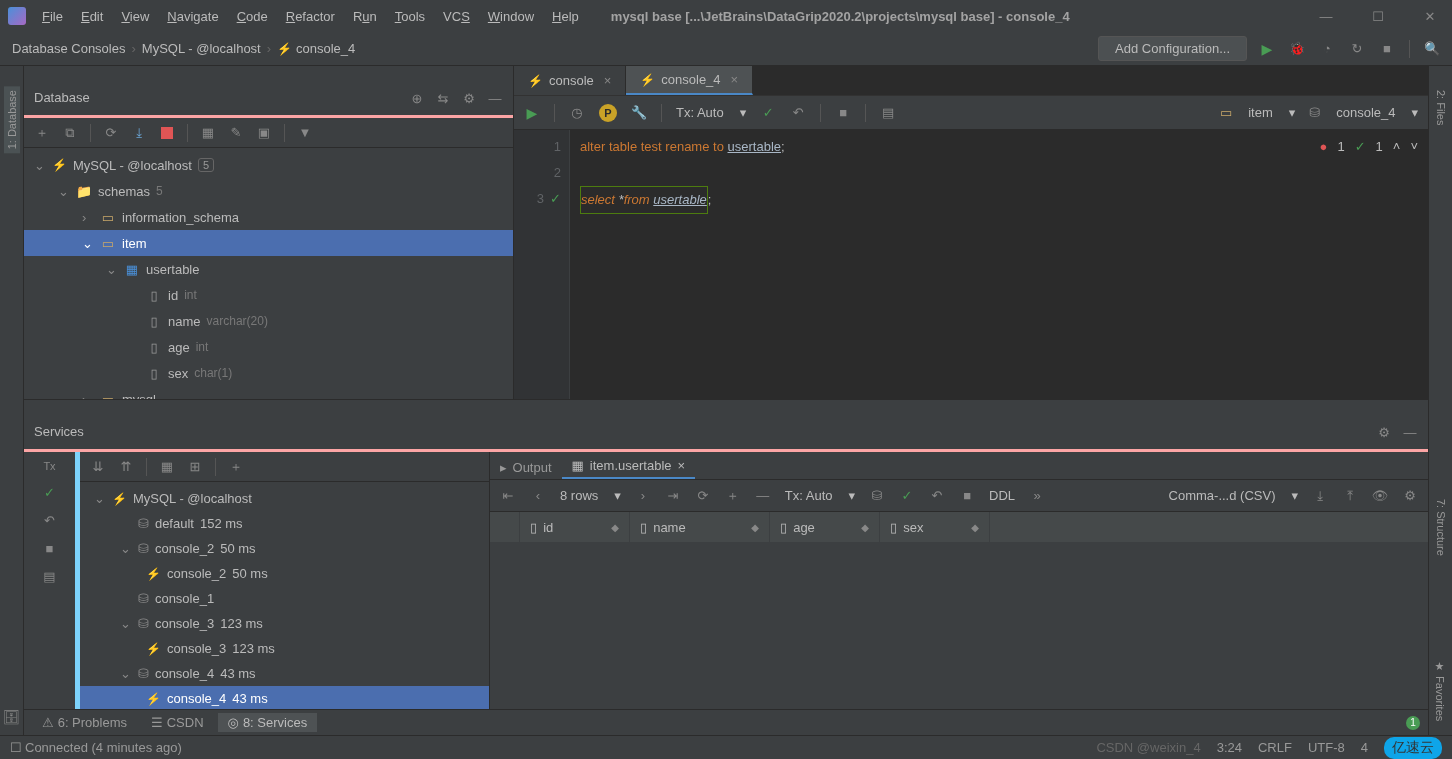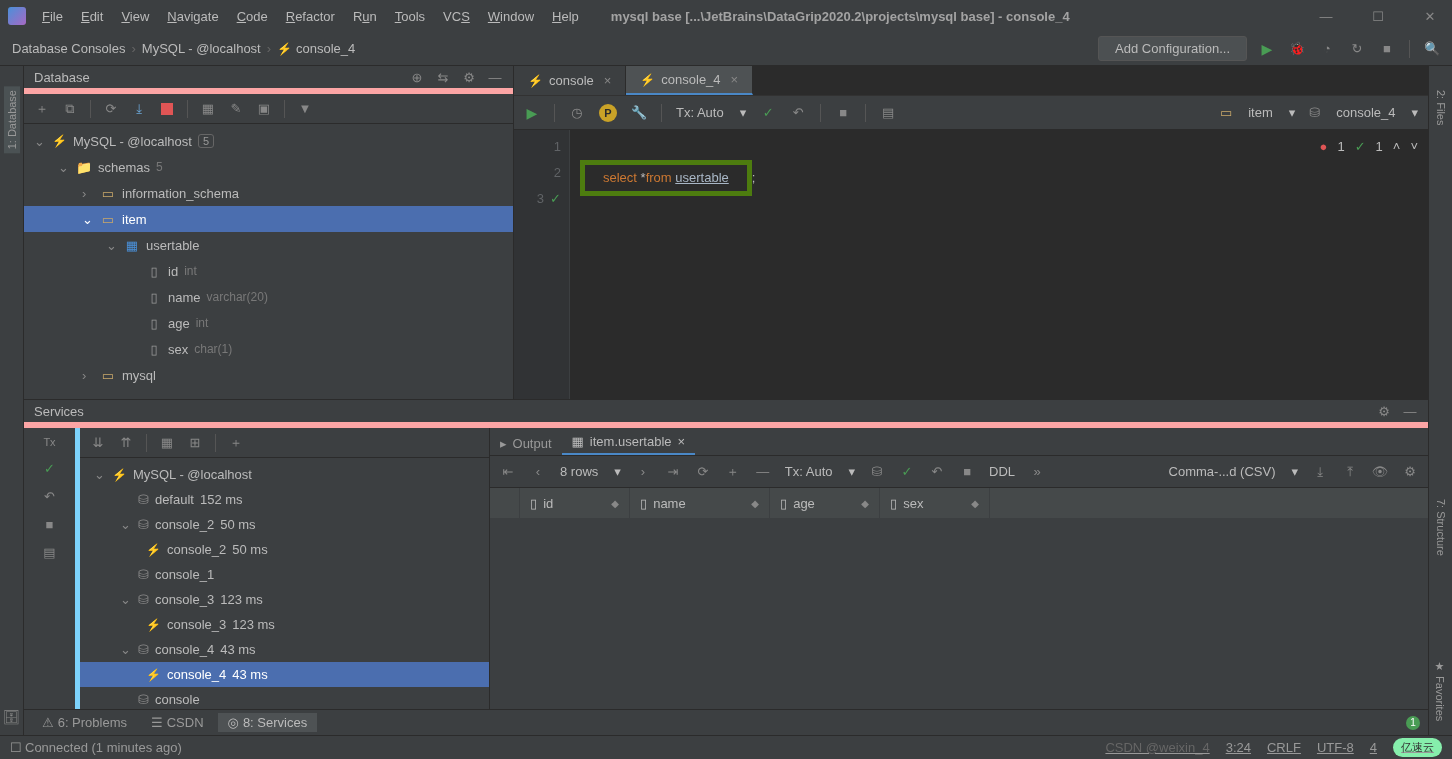--- a/index.html
+++ b/index.html
@@ -20,21 +20,21 @@
 .tb-icons { display: flex; gap: 14px; margin-left: 12px; align-items: center; }
 .icn { width: 16px; height: 16px; display: inline-flex; align-items: center; justify-content: center; color: #888; cursor: pointer; }
 .main-area { flex: 1; display: flex; min-height: 0; }
 .left-rail { width: 24px; background: #3c3f41; border-right: 1px solid #2b2b2b; display: flex; flex-direction: column; align-items: center; padding-top: 20px; gap: 16px; }
 .vert-text { writing-mode: vertical-rl; transform: rotate(180deg); color: #999; font-size: 11px; padding: 4px 2px; cursor: pointer; }
 .vert-text.active { background: #4b5254; }
 .right-rail { width: 24px; background: #3c3f41; border-left: 1px solid #2b2b2b; display: flex; flex-direction: column; align-items: center; padding-top: 20px; gap: 16px; }
 .center-col { flex: 1; display: flex; flex-direction: column; min-height: 0; }
 .top-split { flex: 1; display: flex; min-height: 0; }
 .db-panel { width: 490px; border-right: 1px solid #2b2b2b; display: flex; flex-direction: column; background: #3c3f41; }
-.panel-header { height: 28px; display: flex; align-items: center; padding: 0 10px; border-bottom: 6px solid #fca5a5; color: #bbb; }
+.panel-header { height: 28px; display: flex; align-items: flex-start; padding: 0 10px; border-bottom: 3px solid #fca5a5; color: #bbb; margin-top: 24px; }
 .panel-header .actions { margin-left: auto; display: flex; gap: 10px; }
 .db-toolbar { height: 30px; display: flex; align-items: center; padding: 0 10px; gap: 12px; border-bottom: 1px solid #2b2b2b; }
 .tool-sep { width: 1px; height: 18px; background: #555; }
 .red-sq { width: 12px; height: 12px; background: #e05555; }
 .tree { flex: 1; overflow: auto; padding: 4px 0; }
 .tree-row { height: 26px; display: flex; align-items: center; padding-left: 10px; gap: 6px; cursor: pointer; }
 .tree-row.sel { background: #4b6eaf; color: #fff; }
 .tree-row .muted { color: #787878; font-size: 12px; }
 .chev { width: 12px; color: #888; }
 .db-icon { width: 16px; height: 16px; display: inline-flex; align-items: center; justify-content: center; }
@@ -54,21 +54,21 @@
 .ed-tb-right { margin-left: auto; display: flex; gap: 14px; align-items: center; }
 .tx-sel { display: flex; align-items: center; gap: 16px; color: #bbb; cursor: pointer; }
 .code-area { flex: 1; display: flex; font-family: "Consolas", monospace; font-size: 14px; position: relative; }
 .gutter { width: 56px; background: #313335; color: #606366; text-align: right; padding: 4px 8px 0 0; line-height: 26px; border-right: 1px solid #3c3f41; }
 .gutter .gl { height: 26px; display: flex; justify-content: flex-end; align-items: center; gap: 6px; }
 .code { flex: 1; padding: 4px 10px; line-height: 26px; position: relative; }
 .kw1 { color: #cc7832; }
 .kw2 { color: #cc7832; }
 .fn { color: #a9b7c6; text-decoration: underline; }
 .code-line { height: 26px; }
-.cursor-box { border: 5px solid #4d7c0f; padding: 0 18px; display: inline-block; }
+.cursor-box { border: 1px solid #4d7c0f; padding: 0 0; display: inline-block; font-style: italic; }
 .ed-status { position: absolute; top: 4px; right: 10px; display: flex; gap: 10px; align-items: center; color: #bbb; }
 .err-dot { color: #e05555; }
 .ok-chk { color: #499c54; }
 .services { border-top: 1px solid #2b2b2b; display: flex; flex-direction: column; height: 310px; }
 .svc-body { flex: 1; display: flex; min-height: 0; }
 .svc-left-rail { width: 56px; border-right: 5px solid #7dd3fc; display: flex; flex-direction: column; align-items: center; padding-top: 8px; gap: 12px; }
 .svc-tree-panel { width: 410px; border-right: 1px solid #2b2b2b; display: flex; flex-direction: column; }
 .svc-toolbar { height: 30px; display: flex; align-items: center; padding: 0 10px; gap: 12px; border-bottom: 1px solid #2b2b2b; }
 .svc-tree { flex: 1; overflow: auto; padding: 4px 0; }
 .svc-row { height: 25px; display: flex; align-items: center; gap: 6px; cursor: pointer; padding-left: 10px; }
@@ -78,21 +78,21 @@
 .out-tab { padding: 4px 10px; display: flex; align-items: center; gap: 6px; cursor: pointer; color: #999; }
 .out-tab.active { border-bottom: 2px solid #4a88c7; color: #bbb; }
 .grid-toolbar { height: 32px; display: flex; align-items: center; padding: 0 10px; gap: 14px; border-bottom: 1px solid #2b2b2b; }
 .grid-head { height: 30px; display: flex; background: #45494a; }
 .gh-cell { padding: 0 10px; display: flex; align-items: center; gap: 6px; border-right: 1px solid #3c3f41; color: #bbb; min-width: 110px; }
 .gh-sort { margin-left: auto; color: #888; font-size: 10px; }
 .bottom-tabs { height: 26px; display: flex; align-items: center; border-top: 1px solid #2b2b2b; padding: 0 8px; gap: 4px; }
 .btab { padding: 2px 10px; display: flex; align-items: center; gap: 4px; cursor: pointer; color: #999; font-size: 12px; }
 .btab.active { background: #4e5254; color: #bbb; }
 .statusbar { height: 24px; display: flex; align-items: center; padding: 0 10px; border-top: 1px solid #2b2b2b; color: #999; font-size: 12px; }
-.sb-right { margin-left: auto; display: flex; gap: 16px; align-items: center; text-decoration: underline; }
+.sb-right { margin-left: auto; display: flex; gap: 16px; align-items: center; }
 .green-badge { background: #499c54; color: #fff; border-radius: 50%; width: 14px; height: 14px; font-size: 10px; display: inline-flex; align-items: center; justify-content: center; }
 .sql-ico { color: #4a88c7; font-size: 12px; }
 </style>
 </head>
 <body>
 
 <div class="titlebar">
   <div class="app-icon"></div>
   <div class="menubar">
     <span class="menu-item"><u>F</u>ile</span>
@@ -280,20 +280,21 @@
               </div>
             <div class="gl">
                 <span>2</span>
               </div>
             <div class="gl">
                 <span>3</span>
                 <span class="ok-chk">✓</span>
               </div>
           </div>
           <div class="code">
+            <div class="code-line"><span class="kw1">alter</span> <span class="kw1">table</span> <span class="kw2">test</span> <span class="kw1">rename</span> <span class="kw1">to</span> <span class="fn">usertable</span>;</div>
             <div class="code-line"></div>
             <div class="code-line"><span class="cursor-box"><span class="kw1">select</span> <span>*</span><span class="kw1">from</span> <span class="fn">usertable</span></span>;</div>
             <div class="ed-status">
               <span class="err-dot">●</span>
                 <span>1</span>
               <span class="ok-chk">✓</span>
                 <span>1</span>
               <span>˄</span>
               <span>˅</span>
             </div>
@@ -477,22 +478,22 @@
 
   <div class="right-rail">
     <div class="vert-text" style="writing-mode:vertical-rl;transform:none">2: Files</div>
     <div class="vert-text" style="writing-mode:vertical-rl;transform:none;margin-top:auto;margin-bottom:80px">7: Structure</div>
     <div class="vert-text" style="writing-mode:vertical-rl;transform:none;margin-bottom:10px">★ Favorites</div>
   </div>
 </div>
 
 <div class="statusbar">
   <span>☐</span>&nbsp;
-  <span>Connected (1 minutes ago)</span>
+  <span>Connected (4 minutes ago)</span>
   <div class="sb-right">
     <span style="color:#666">CSDN @weixin_4</span>
     <span>3:24</span>
     <span>CRLF</span>
     <span>UTF-8</span>
     <span>4</span>
-    <span style="background:#86efac;color:#333;padding:2px 8px;border-radius:10px;font-size:11px">亿速云</span>
+    <span style="background:#0ea5e9;color:#333;padding:2px 8px;border-radius:10px;font-size:14px">亿速云</span>
   </div>
 </div>
 
 </body></html>

